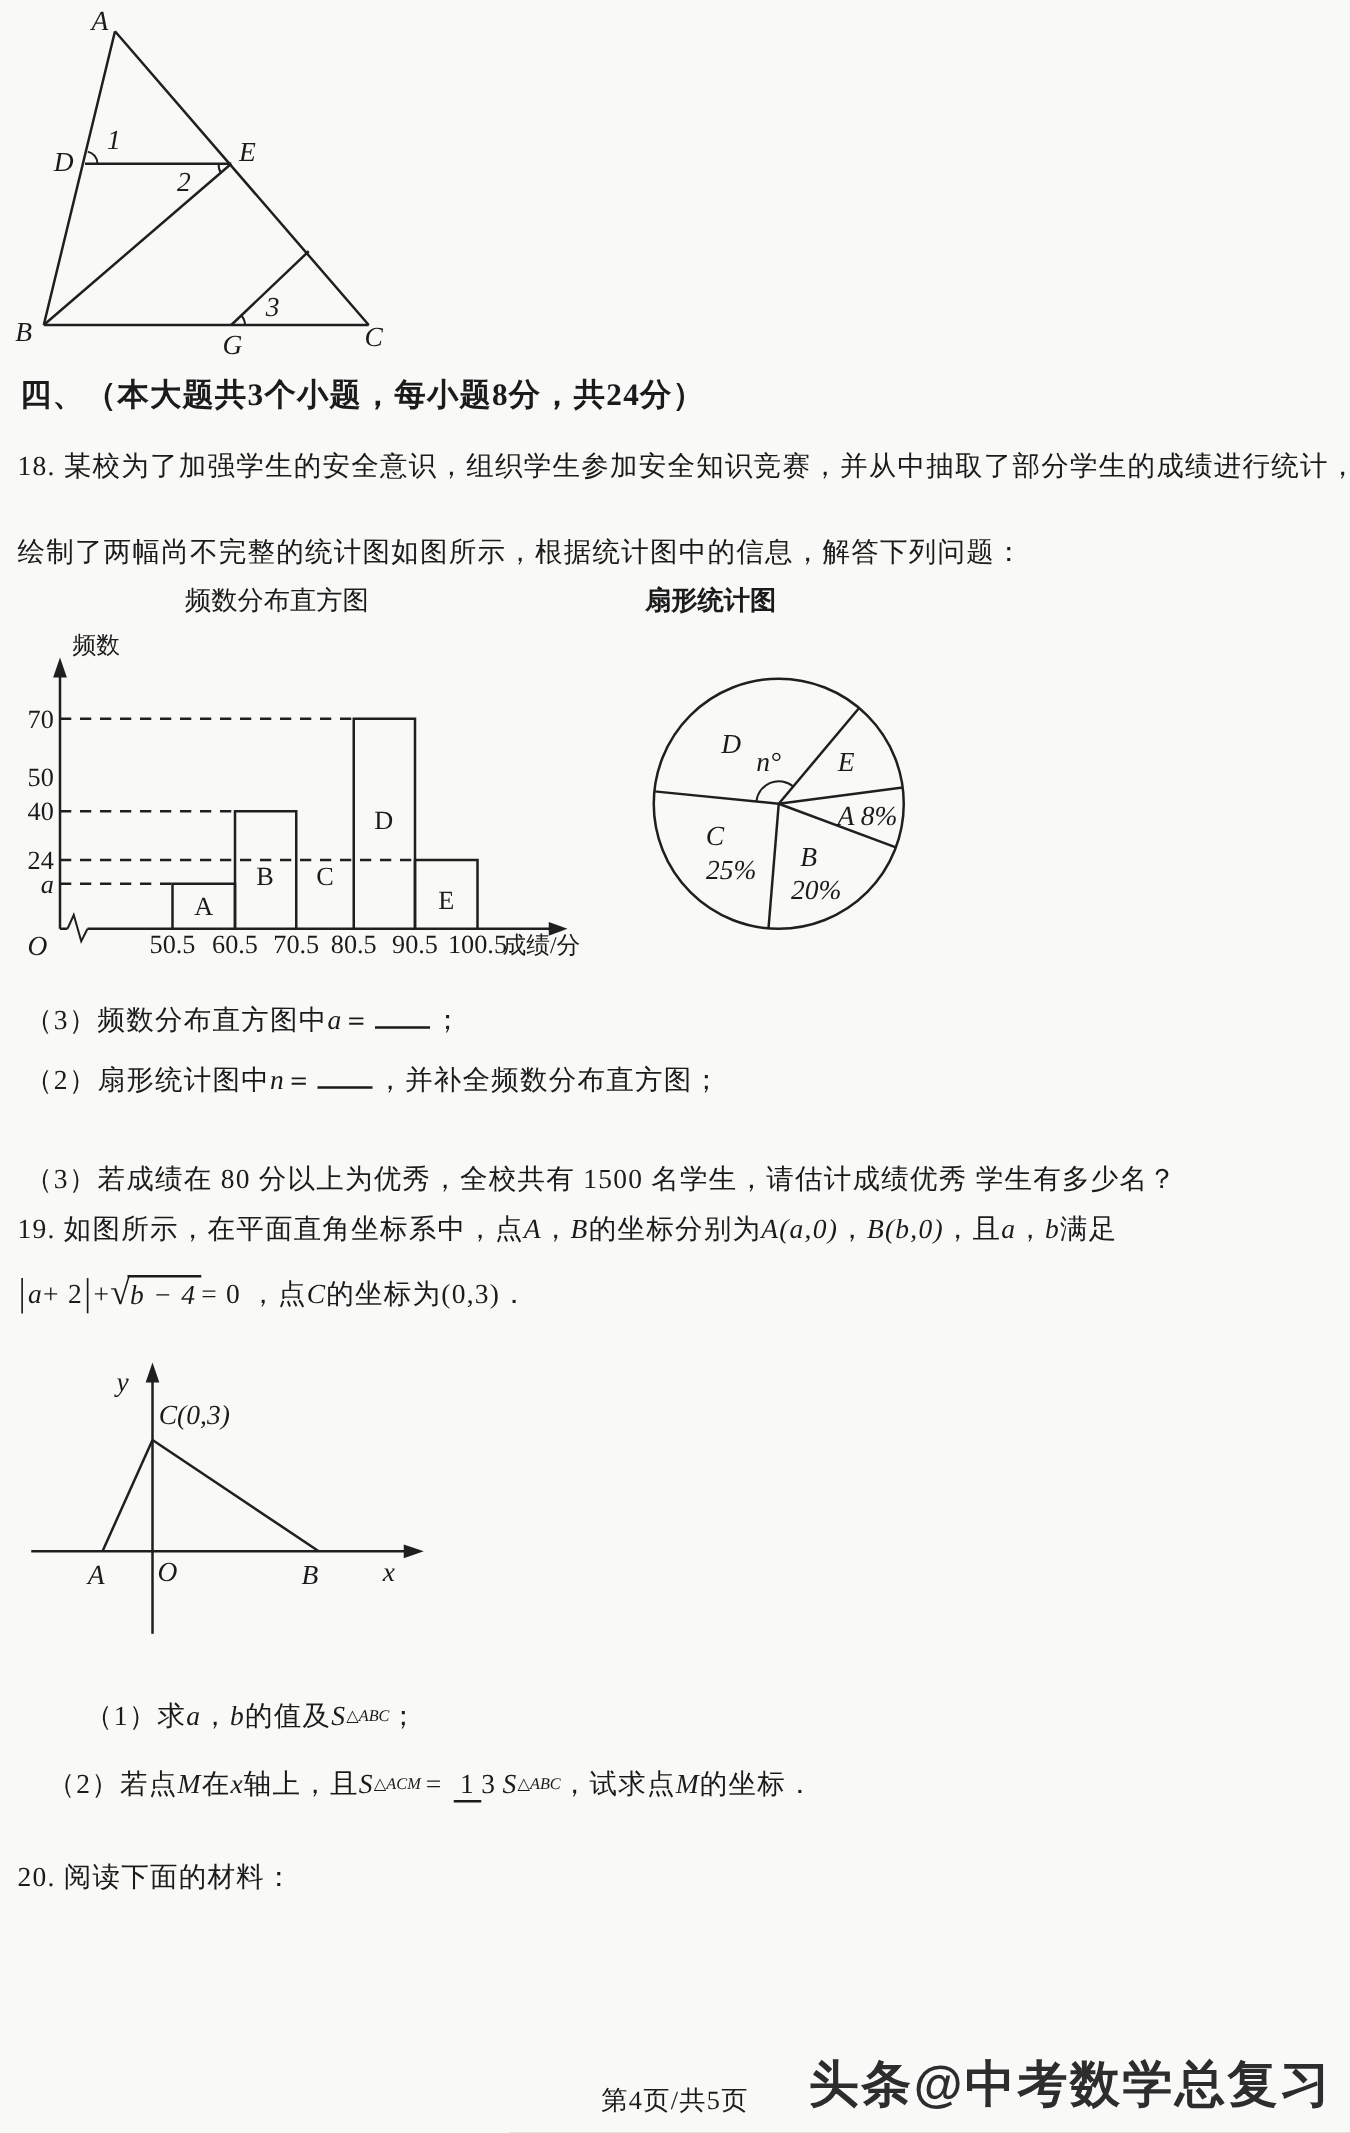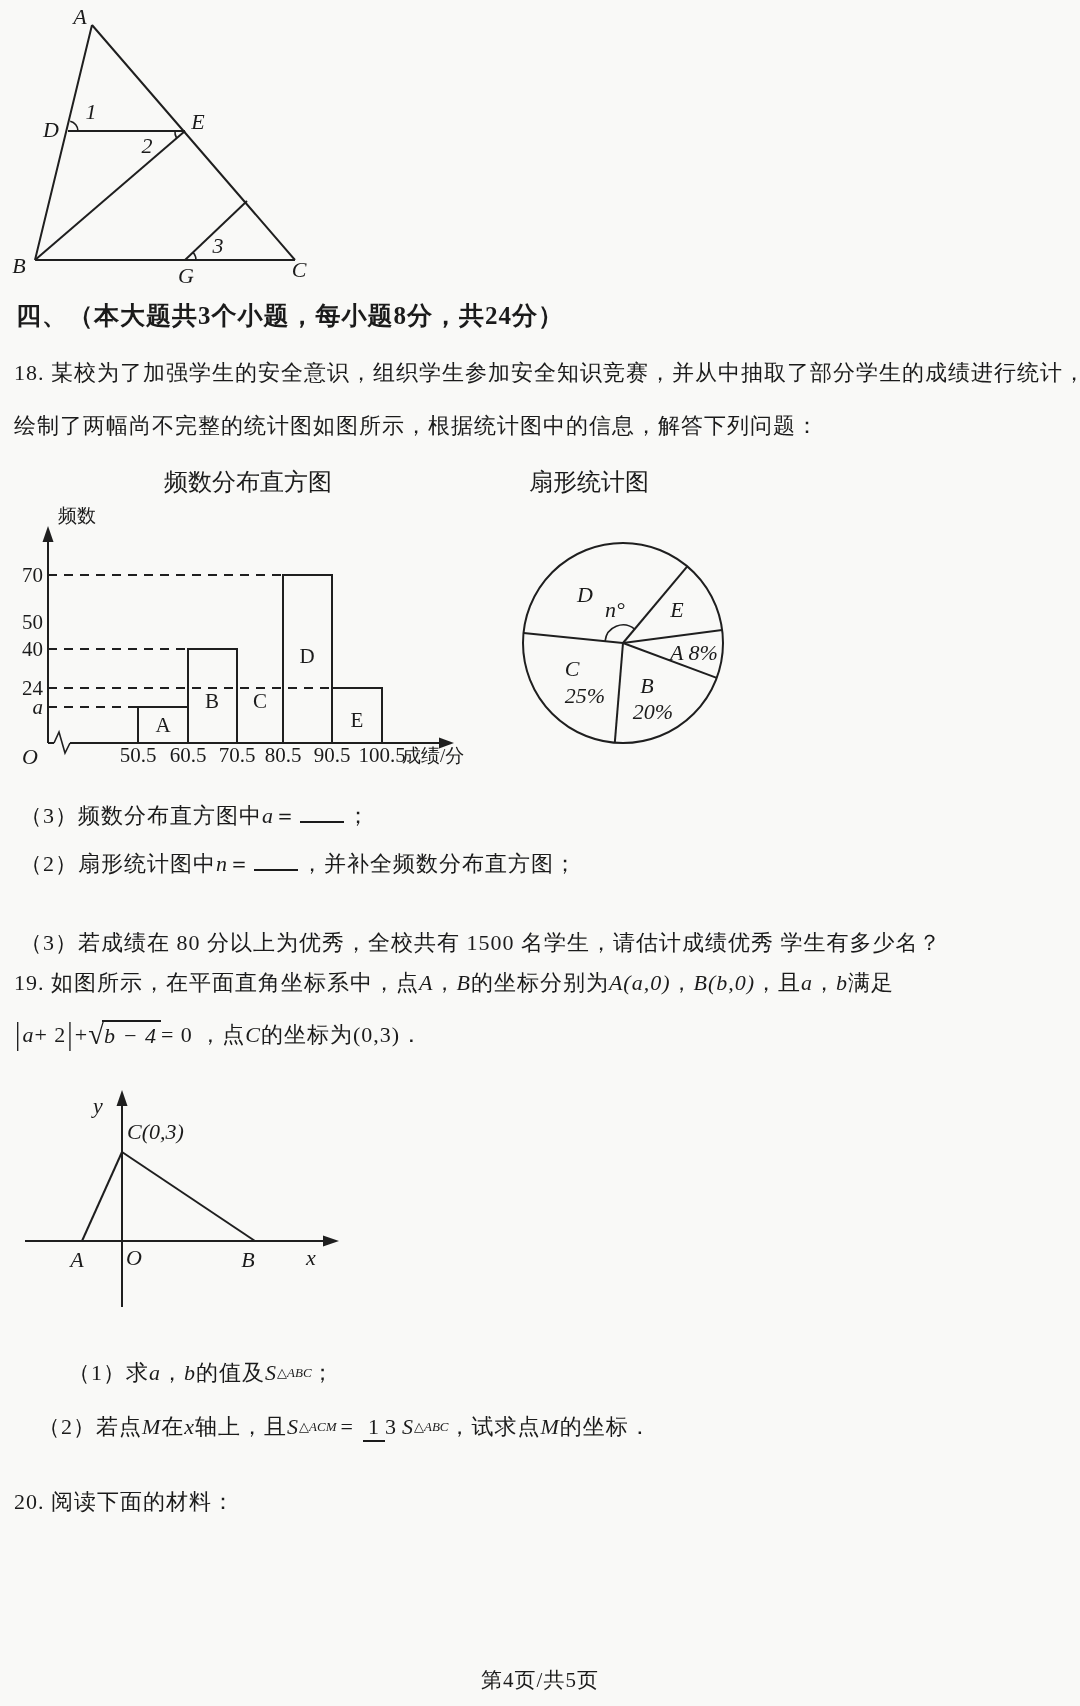--- a/index.html
+++ b/index.html
@@ -1,21 +1,21 @@
 <!DOCTYPE html>
 <html><head>
 <meta charset="utf-8">
 <style>
   html,body{margin:0;padding:0;background:#cfcfcf;}
   #page{position:relative;width:1080px;height:1706px;margin:0 auto;background:#f9f9f7;
         font-family:"Liberation Serif","DejaVu Serif",serif;color:#1b1b1b;overflow:hidden;}
   .abs{position:absolute;}
   .txt{font-size:22px;line-height:1.4;letter-spacing:1px;white-space:nowrap;}
   .hdr{font-size:25px;font-weight:bold;letter-spacing:1px;}
-  .ctitle{font-size:24px;text-align:center;width:200px;}
+  .ctitle{font-size:21px;width:200px;}
   .it{font-style:italic;}
   .blank{display:inline-block;width:44px;height:20px;border-bottom:2px solid #1b1b1b;margin:0 3px;vertical-align:baseline;}
   .sub{font-size:13px;font-style:italic;vertical-align:-7px;letter-spacing:0;}
   .mathrow{display:flex;align-items:center;font-size:22px;letter-spacing:1px;white-space:nowrap;}
   .mathrow>span{display:inline-block;}
   .bigbar{font-size:27px;font-weight:400;transform:scaleY(1.15);margin:0 1px;}
   .rad{font-size:29px;margin-right:-3px;}
   .radbody{border-top:2px solid #1b1b1b;padding:1px 4px 0 2px;font-style:italic;}
   .frac{display:inline-flex;flex-direction:column;align-items:center;margin:0 5px;line-height:1.05;text-align:right;}
   .frac .num{border-bottom:2px solid #1b1b1b;padding:0 5px 1px;}
@@ -58,24 +58,24 @@
     <text class="lbl" x="213" y="250" text-anchor="middle" font-style="normal">3</text>
     <text class="lbl" x="294" y="274" text-anchor="middle">C</text>
   </svg>
 
   <div class="abs hdr" style="left:16px;top:299px;text-align:right;">四、（本大题共3个小题，每小题8分，共24分）</div>
 
   <div class="abs txt" style="left:14px;top:358px;">
     <span>18.</span>
     <span>某校为了加强学生的安全意识，组织学生参加安全知识竞赛，并从中抽取了部分学生的成绩进行统计，</span>
   </div>
-  <div class="abs txt" style="left:14px;top:411px;">绘制了两幅尚不完整的统计图如图所示，根据统计图中的信息，解答下列问题：</div>
+  <div class="abs txt" style="left:14px;top:427px;">绘制了两幅尚不完整的统计图如图所示，根据统计图中的信息，解答下列问题：</div>
 
   <div class="abs ctitle" style="left:148px;top:466px;">频数分布直方图</div>
-  <div class="abs ctitle" style="left:489px;top:466px;">扇形统计图</div>
+  <div class="abs ctitle" style="left:516px;top:466px;font-weight:bold;">扇形统计图</div>
 
   <svg class="abs" style="left:10px;top:490px;" width="470" height="290" viewBox="0 0 470 290">
     <g>
       <path d="M38,44 L38,253"></path>
       <path d="M38,253 L44,253 M60,253 L432,253"></path>
       <path class="thin" d="M44,253 L49,242 L55,263 L60,253"></path>
       <polygon points="38,36 32.5,52 43.5,52"></polygon>
       <polygon points="444,253 429,247.5 429,258.5"></polygon>
     </g>
     <g>
@@ -205,14 +205,15 @@
       <span class="it">M</span>
       <span>的坐标．</span>
   </div>
 
   <div class="abs txt" style="left:14px;top:1487px;">
     <span>20.</span>
     <span>阅读下面的材料：</span>
   </div>
 
   <div class="abs footer" style="top:1666px;">第4页/共5页</div>
+  <div class="abs wm" style="right:14px;top:1640px;">头条@中考数学总复习</div>
 
 </div>
 
 </body></html>

